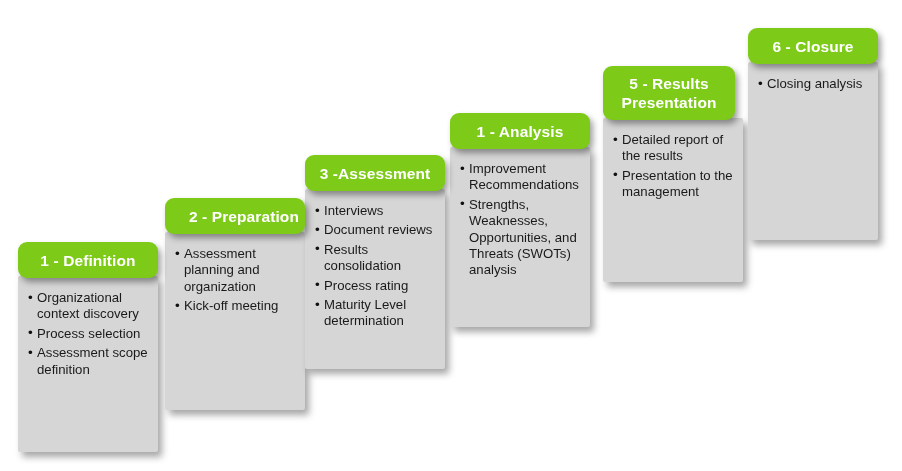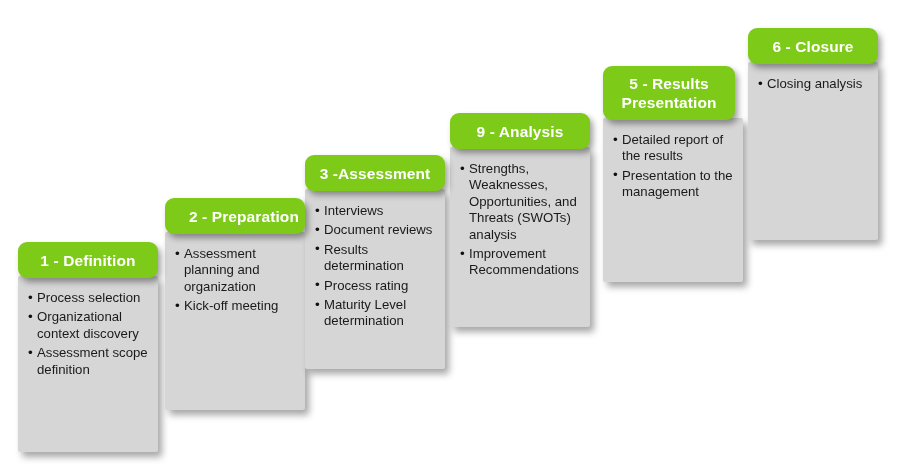--- a/index.html
+++ b/index.html
@@ -76,22 +76,22 @@
 <body>
 
 <div id="stage">
 
   <div class="step" style="left:18px;top:242px;">
     <div class="step-body" style="top:34px;width:140px;height:176px;"></div>
     <div class="step-header" style="width:140px;height:36px;">
       <span class="title">1 - Definition</span>
     </div>
     <ul class="bullets" style="left:10px;top:48px;width:128px;">
+      <li>Organizational context discovery</li>
       <li>Process selection</li>
-      <li>Organizational context discovery</li>
       <li>Assessment scope definition</li>
     </ul>
   </div>
 
   <div class="step" style="left:165px;top:198px;">
     <div class="step-body" style="top:34px;width:140px;height:178px;"></div>
     <div class="step-header" style="width:140px;height:36px;justify-content:flex-end;">
       <span class="title">2 - Preparation</span>
     </div>
     <ul class="bullets" style="left:10px;top:48px;width:128px;">
@@ -101,34 +101,34 @@
   </div>
 
   <div class="step" style="left:305px;top:155px;">
     <div class="step-body" style="top:34px;width:140px;height:180px;"></div>
     <div class="step-header" style="width:140px;height:36px;justify-content:center;">
       <span class="title">3 -Assessment</span>
     </div>
     <ul class="bullets" style="left:10px;top:48px;width:130px;">
       <li>Interviews</li>
       <li>Document reviews</li>
-      <li>Results determination</li>
+      <li>Results consolidation</li>
       <li>Process rating</li>
       <li>Maturity Level determination</li>
     </ul>
   </div>
 
   <div class="step" style="left:450px;top:113px;">
     <div class="step-body" style="top:34px;width:140px;height:180px;"></div>
     <div class="step-header" style="width:140px;height:36px;">
-      <span class="title">9 - Analysis</span>
+      <span class="title">1 - Analysis</span>
     </div>
     <ul class="bullets" style="left:10px;top:48px;width:128px;">
+      <li>Improvement Recommendations</li>
       <li>Strengths, Weaknesses, Opportunities, and Threats (SWOTs) analysis</li>
-      <li>Improvement Recommendations</li>
     </ul>
   </div>
 
   <div class="step" style="left:603px;top:66px;">
     <div class="step-body" style="top:52px;width:140px;height:164px;"></div>
     <div class="step-header" style="width:132px;height:54px;">
       <span class="title">5 - Results Presentation</span>
     </div>
     <ul class="bullets" style="left:10px;top:66px;width:130px;">
       <li>Detailed report of the results</li>

